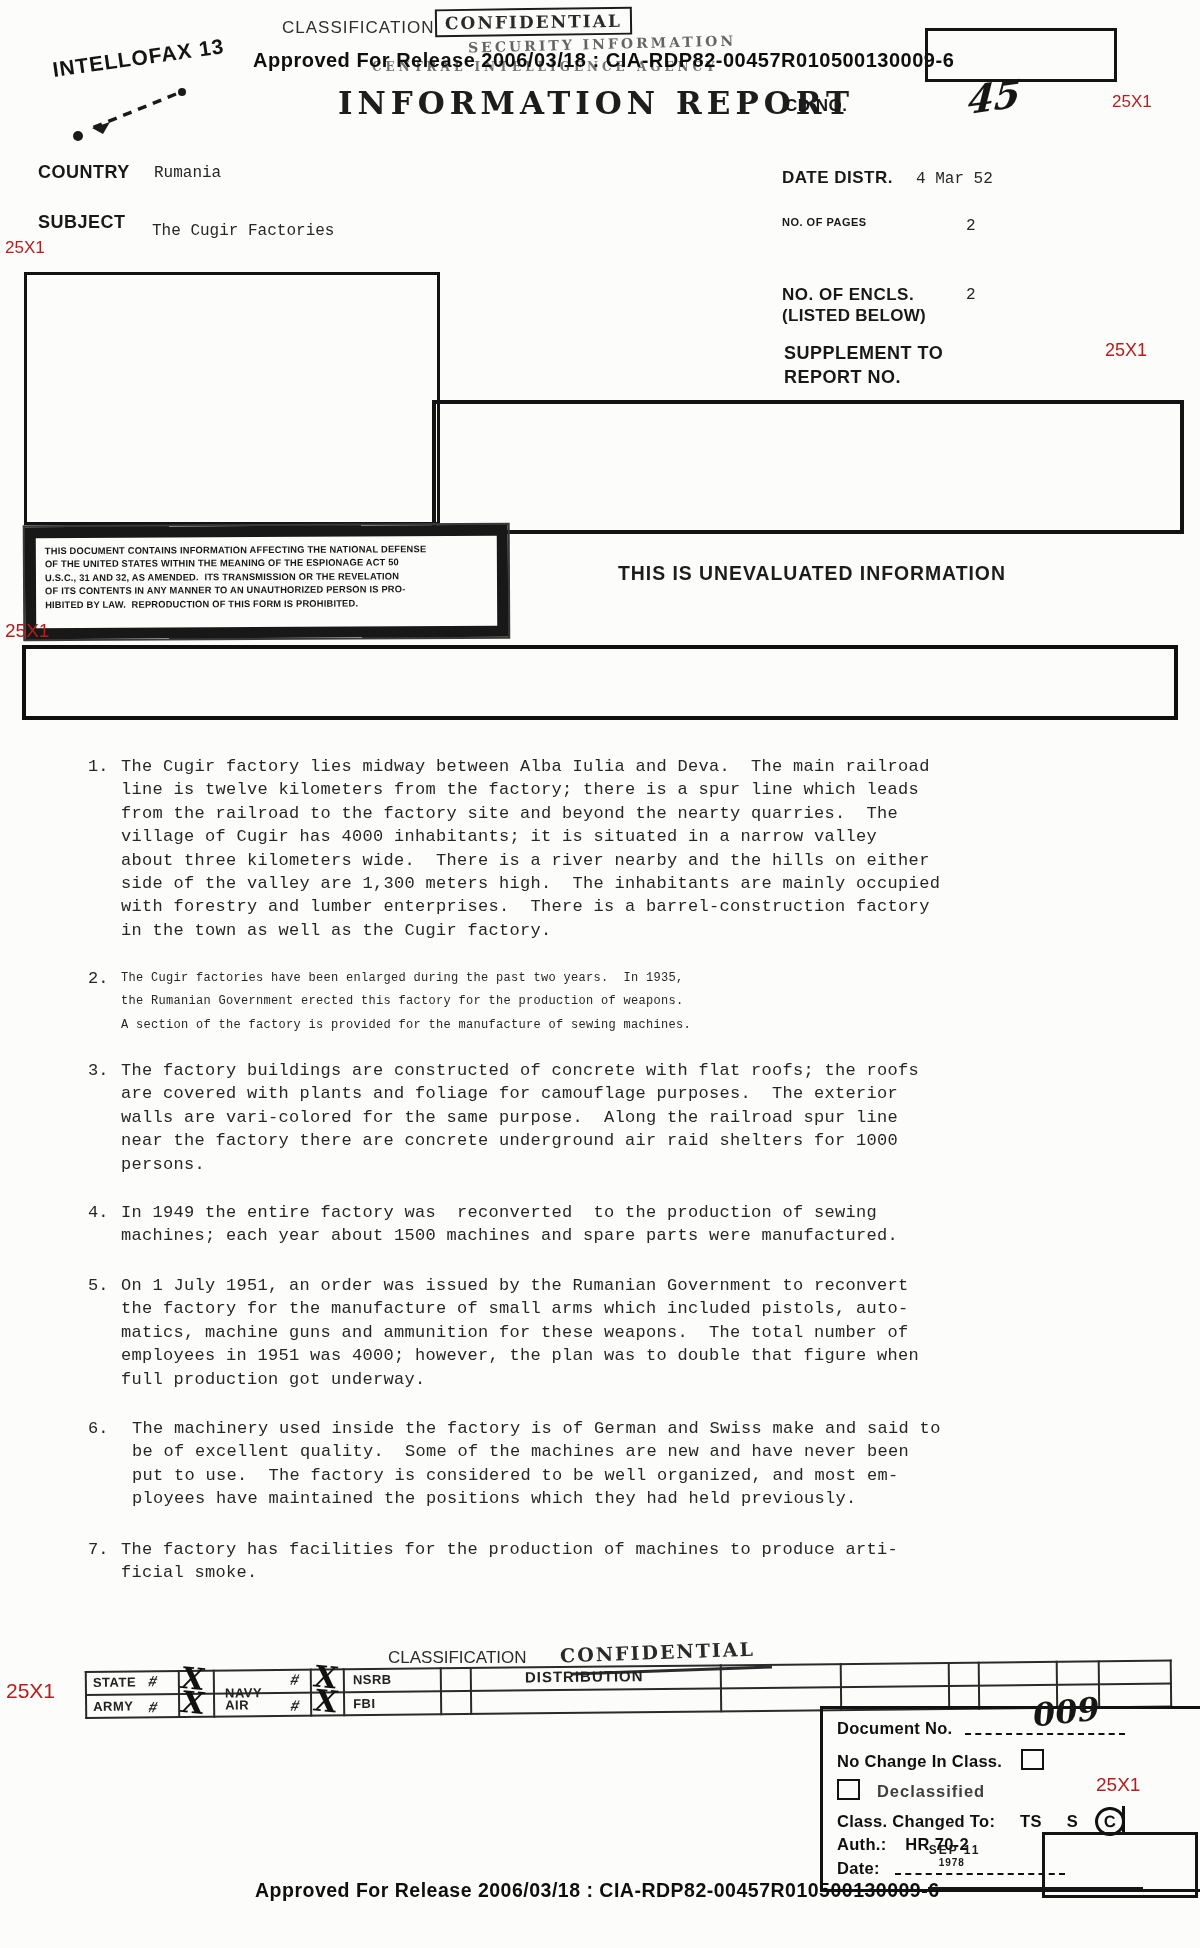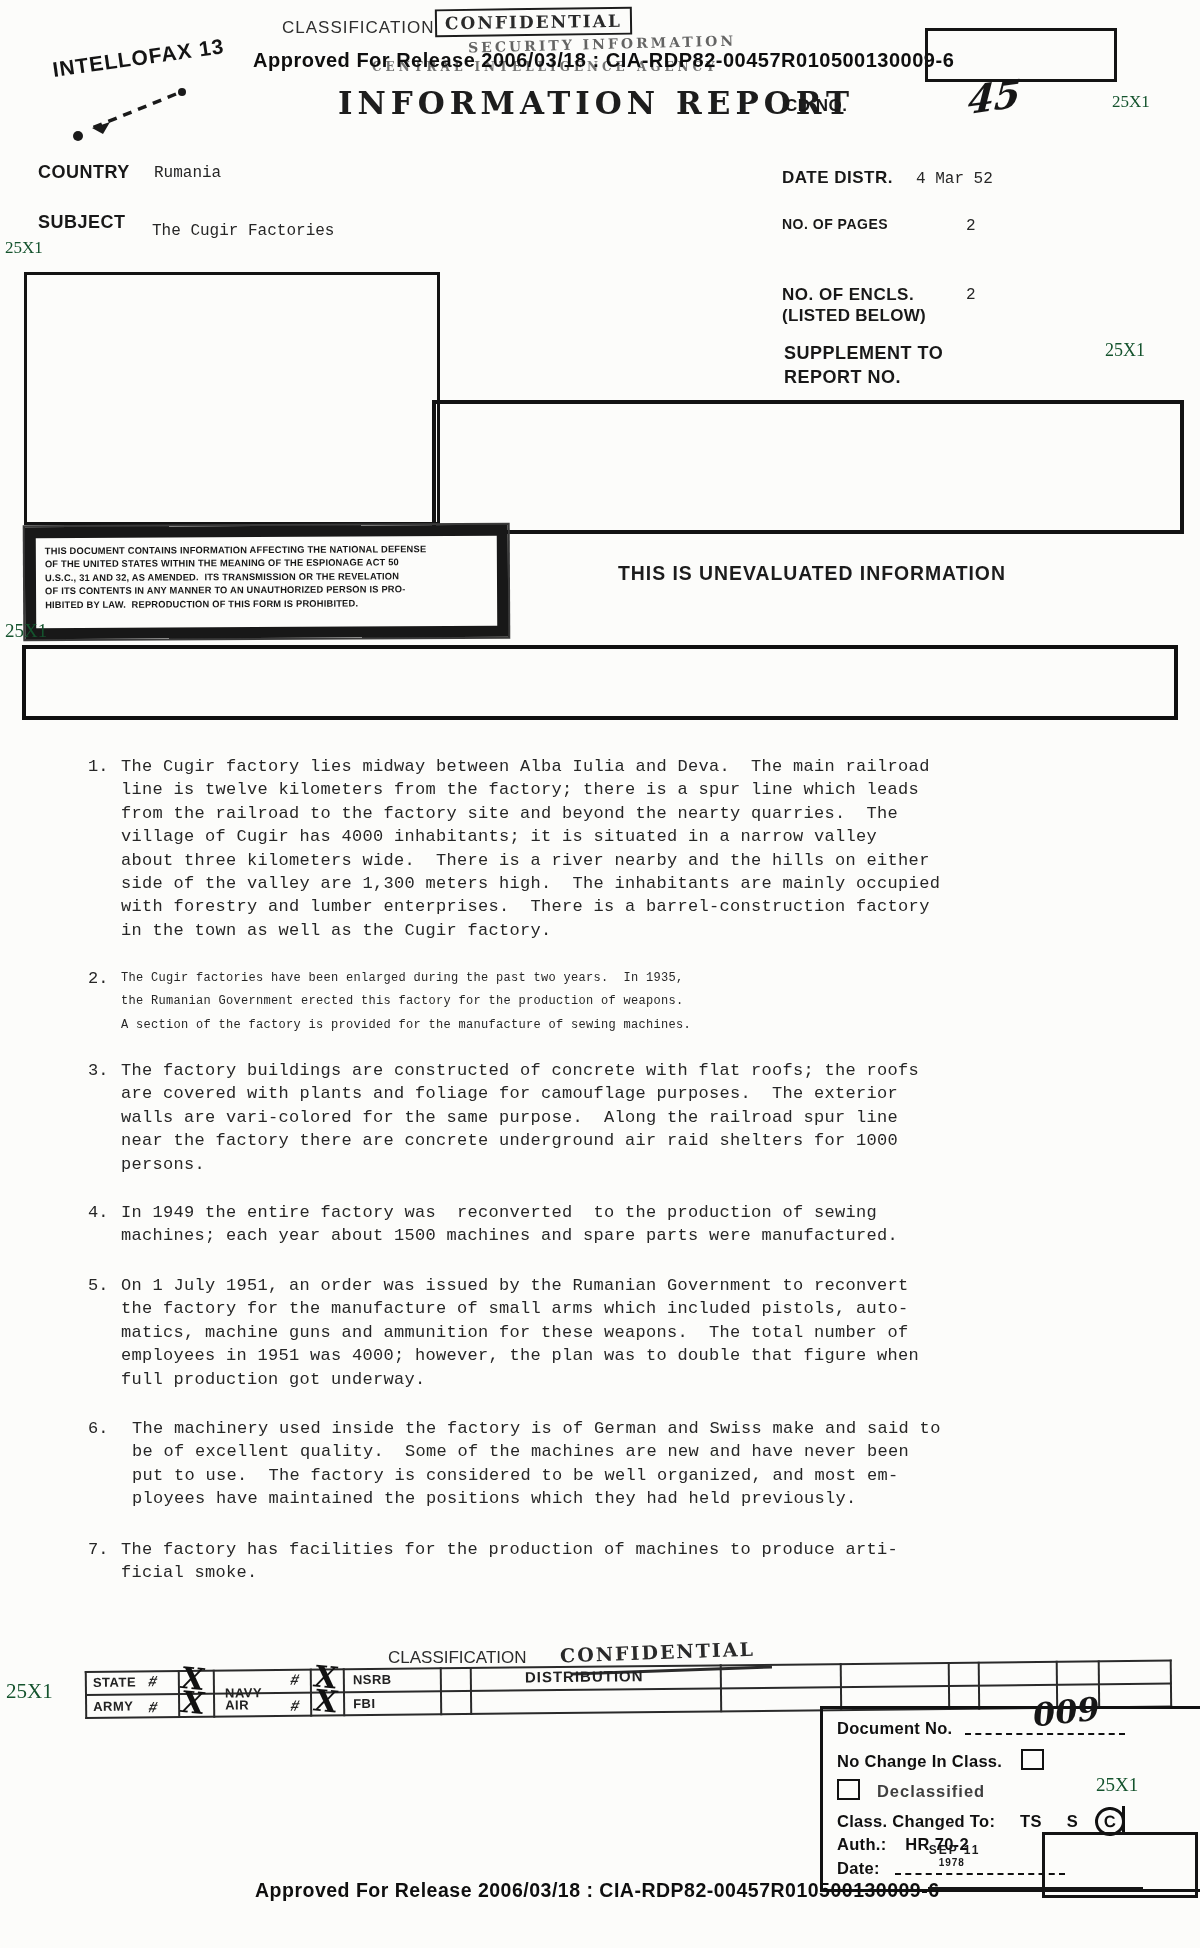--- a/index.html
+++ b/index.html
@@ -2,21 +2,21 @@
 <html><head>
 <meta charset="utf-8">
 <style>
   html,body{margin:0;padding:0;background:#888;}
   #page{position:relative;width:1200px;height:1948px;margin:0 auto;background:#fcfcfa;overflow:hidden;
         font-family:"Liberation Sans",sans-serif;color:#1b1b1b;}
   .abs{position:absolute;}
   .formlabel{font-family:"Liberation Sans",sans-serif;font-weight:700;color:#181818;letter-spacing:0.5px;}
   .mono{font-family:"Liberation Mono","DejaVu Sans Mono",monospace;color:#262626;}
   .stamp{font-family:"DejaVu Serif",serif;font-weight:700;color:#2a2a2a;}
-  .marker{font-family:Liberation Serif, serif;color:#14532d;}
+  .marker{font-family:Liberation Sans, sans-serif;color:#b91c1c;}
   .boxoutline{border:3px solid #141414;background:transparent;}
   .pre{white-space:pre;}
   .hand{font-family:"DejaVu Serif",serif;font-style:italic;font-weight:700;color:#161616;}
   .vline{position:absolute;top:0;width:2px;height:100%;background:#2a2a2a;}
   .hline{position:absolute;left:0;width:100%;height:2px;background:#2a2a2a;}
   .tbl-label{position:absolute;font-size:13px;font-weight:700;letter-spacing:0.5px;color:#222;}
   .xmark{position:absolute;font-family:"DejaVu Serif",serif;font-weight:700;font-size:30px;line-height:30px;color:#111;transform:rotate(6deg) skewX(-6deg);}
   .hashsym{position:absolute;font-size:15px;font-weight:700;color:#222;transform:skewX(-14deg);}
   .stampbox-line{position:absolute;left:14px;font-size:16.5px;font-weight:700;letter-spacing:0.3px;color:#101010;font-family:"Liberation Sans",sans-serif;}
   .chkbox{display:inline-block;width:19px;height:17px;border:2.5px solid #111;vertical-align:-3px;}
@@ -65,21 +65,21 @@
 
   <div class="abs marker" style="left:5px;top:238px;font-size:17px;">25X1</div>
 
   <div class="abs" style="left:24px;top:272px;width:410px;height:247px;border:3.5px solid #131313;"></div>
 
   <div class="abs" style="left:432px;top:400px;width:744px;height:126px;border:4px solid #131313;"></div>
 
   <div class="abs formlabel" style="left:782px;top:168px;font-size:17px;">DATE DISTR.</div>
   <div class="abs mono" style="left:916px;top:170px;font-size:16px;">4 Mar 52</div>
 
-  <div class="abs formlabel" style="left:782px;top:216px;font-size:14px;">NO. OF PAGES</div>
+  <div class="abs formlabel" style="left:782px;top:216px;font-size:11px;">NO. OF PAGES</div>
   <div class="abs mono" style="left:966px;top:217px;font-size:16px;">2</div>
 
   <div class="abs formlabel" style="left:782px;top:285px;font-size:17px;">NO. OF ENCLS.</div>
   <div class="abs formlabel" style="left:782px;top:306px;font-size:17px;letter-spacing:0.3px;">(LISTED BELOW)</div>
   <div class="abs mono" style="left:966px;top:286px;font-size:16px;">2</div>
 
   <div class="abs formlabel" style="left:784px;top:343px;font-size:18px;">SUPPLEMENT TO</div>
   <div class="abs formlabel" style="left:784px;top:367px;font-size:18px;">REPORT NO.</div>
 
   <div class="abs marker" style="left:1105px;top:340px;font-size:18px;">25X1</div>

